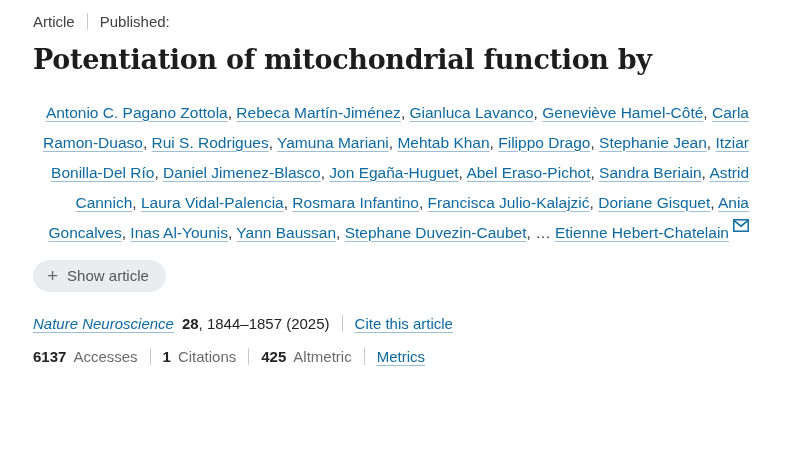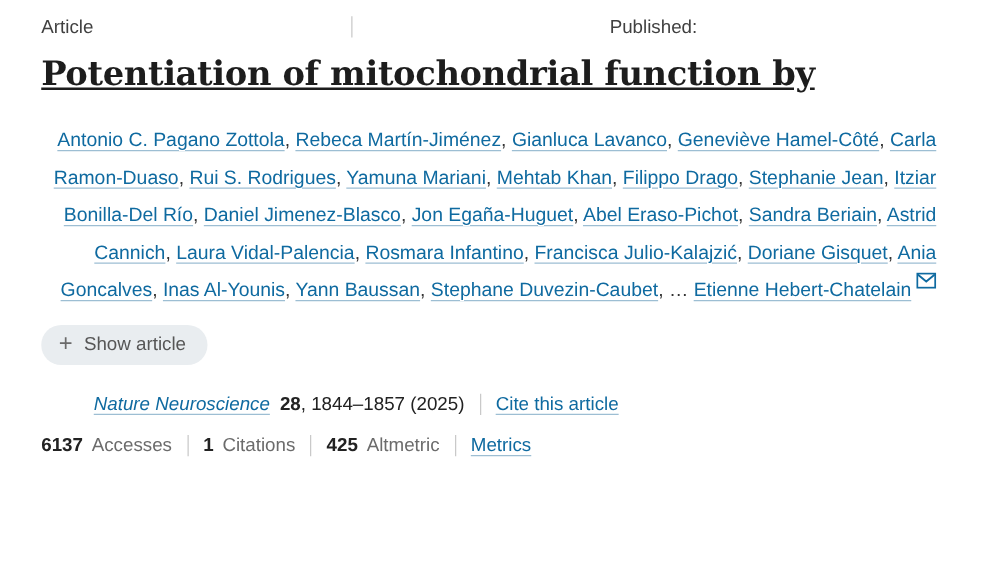--- a/index.html
+++ b/index.html
@@ -2,44 +2,44 @@
 <html style="--link: #0f6aa0;"><head>
 <meta charset="utf-8">
 <style>
   :root { --link:#0f6aa0; --text:#222; --muted:#666; --underline:#9dbed3; }
   * { margin:0; padding:0; box-sizing:border-box; }
   html,body { width:800px; height:456px; background:#fff; overflow:hidden;
     font-family:"Liberation Sans", sans-serif; color:var(--text); }
   .page { padding:13px 44px 0 33px; width:800px; }
 
   
-  .meta-row { display:flex; align-items:center; font-size:15px; color:#414141;justify-content:space-between; }
+  .meta-row { display:flex; align-items:center; font-size:15px; color:#414141; }
   .vdiv { display:inline-block; width:1px; height:17px; background:#c9c9c9; margin:0 12px; }
 
   
   h1.title { margin-top:13px; font-family:"DejaVu Serif", serif; font-weight:700;
-    font-size:27px; line-height:33.5px; color:#1d1d1d; letter-spacing:-0.3px;text-decoration:underline; }
+    font-size:27px; line-height:33.5px; color:#1d1d1d; letter-spacing:-0.3px; }
   h1.title .tline { display:block; }
   h1.title sub { font-size:0.62em; line-height:0; position:relative; bottom:-0.18em; }
 
   
   .authors { margin-top:21px; max-width:716px; font-size:15.5px; line-height:30px; color:#333;text-align:right; }
   .authors a { color:var(--link); text-decoration:underline;
     text-decoration-color:var(--underline); text-decoration-thickness:1px; text-underline-offset:3px; }
   .ellipsis { color:#333; }
   .mail-icon { margin-left:4px; vertical-align:6px; }
 
   
   .show-authors { margin-top:12px; display:inline-flex; align-items:center; gap:9px;
     background:#e9edf0; border:none; border-radius:18px; padding:6px 17px 7px 14px;
     font-family:"Liberation Sans", sans-serif; font-size:15px; color:#565656; cursor:pointer; }
   .show-authors .plus { font-size:19px; font-weight:400; color:#6b6b6b; line-height:1; }
 
   
-  .citation { margin-top:23px; font-size:15px; color:#222; display:flex; align-items:flex-end;margin-left:42px; }
+  .citation { margin-top:23px; font-size:15px; color:#222; display:flex; align-items:flex-end; }
   .citation a { color:var(--link); text-decoration:underline;
     text-decoration-color:var(--underline); text-decoration-thickness:1px; text-underline-offset:3px; }
   .journal-link { font-style:italic; margin-right:8px; }
   .vol { font-weight:700; }
 
   
   .metrics { margin-top:16px; font-size:15px; display:flex; align-items:center; }
   .metric-value { font-weight:700; color:#222; }
   .metric-label { color:#6b6b6b; margin-left:7px; }
   .metrics a { color:var(--link); text-decoration:underline;

